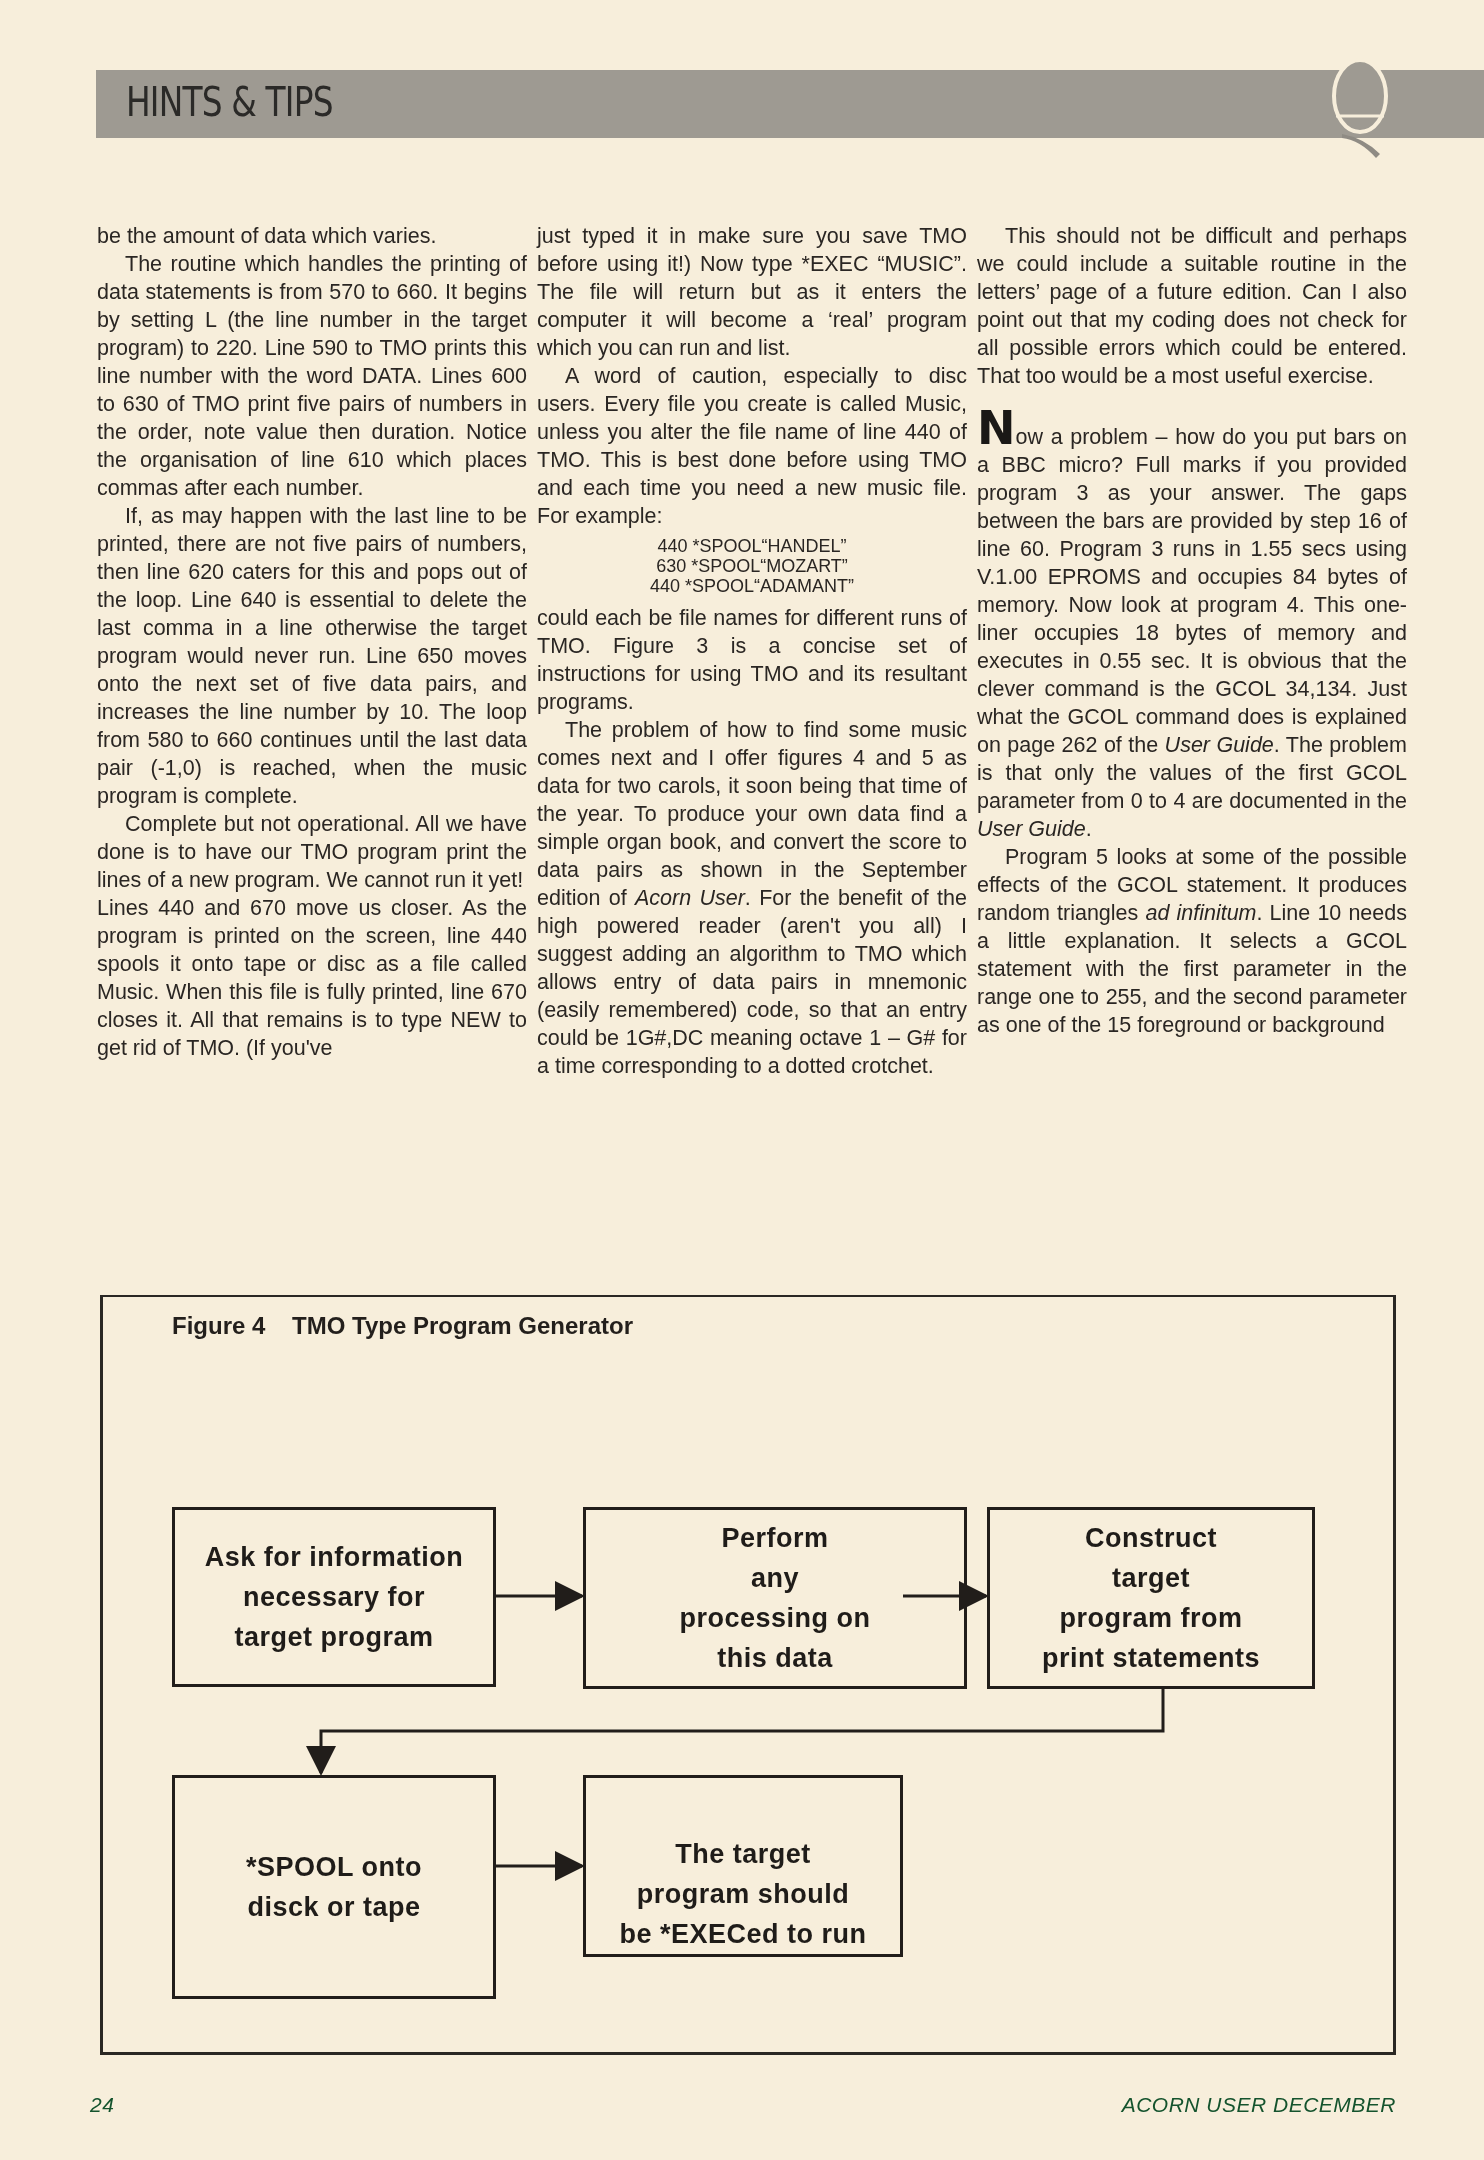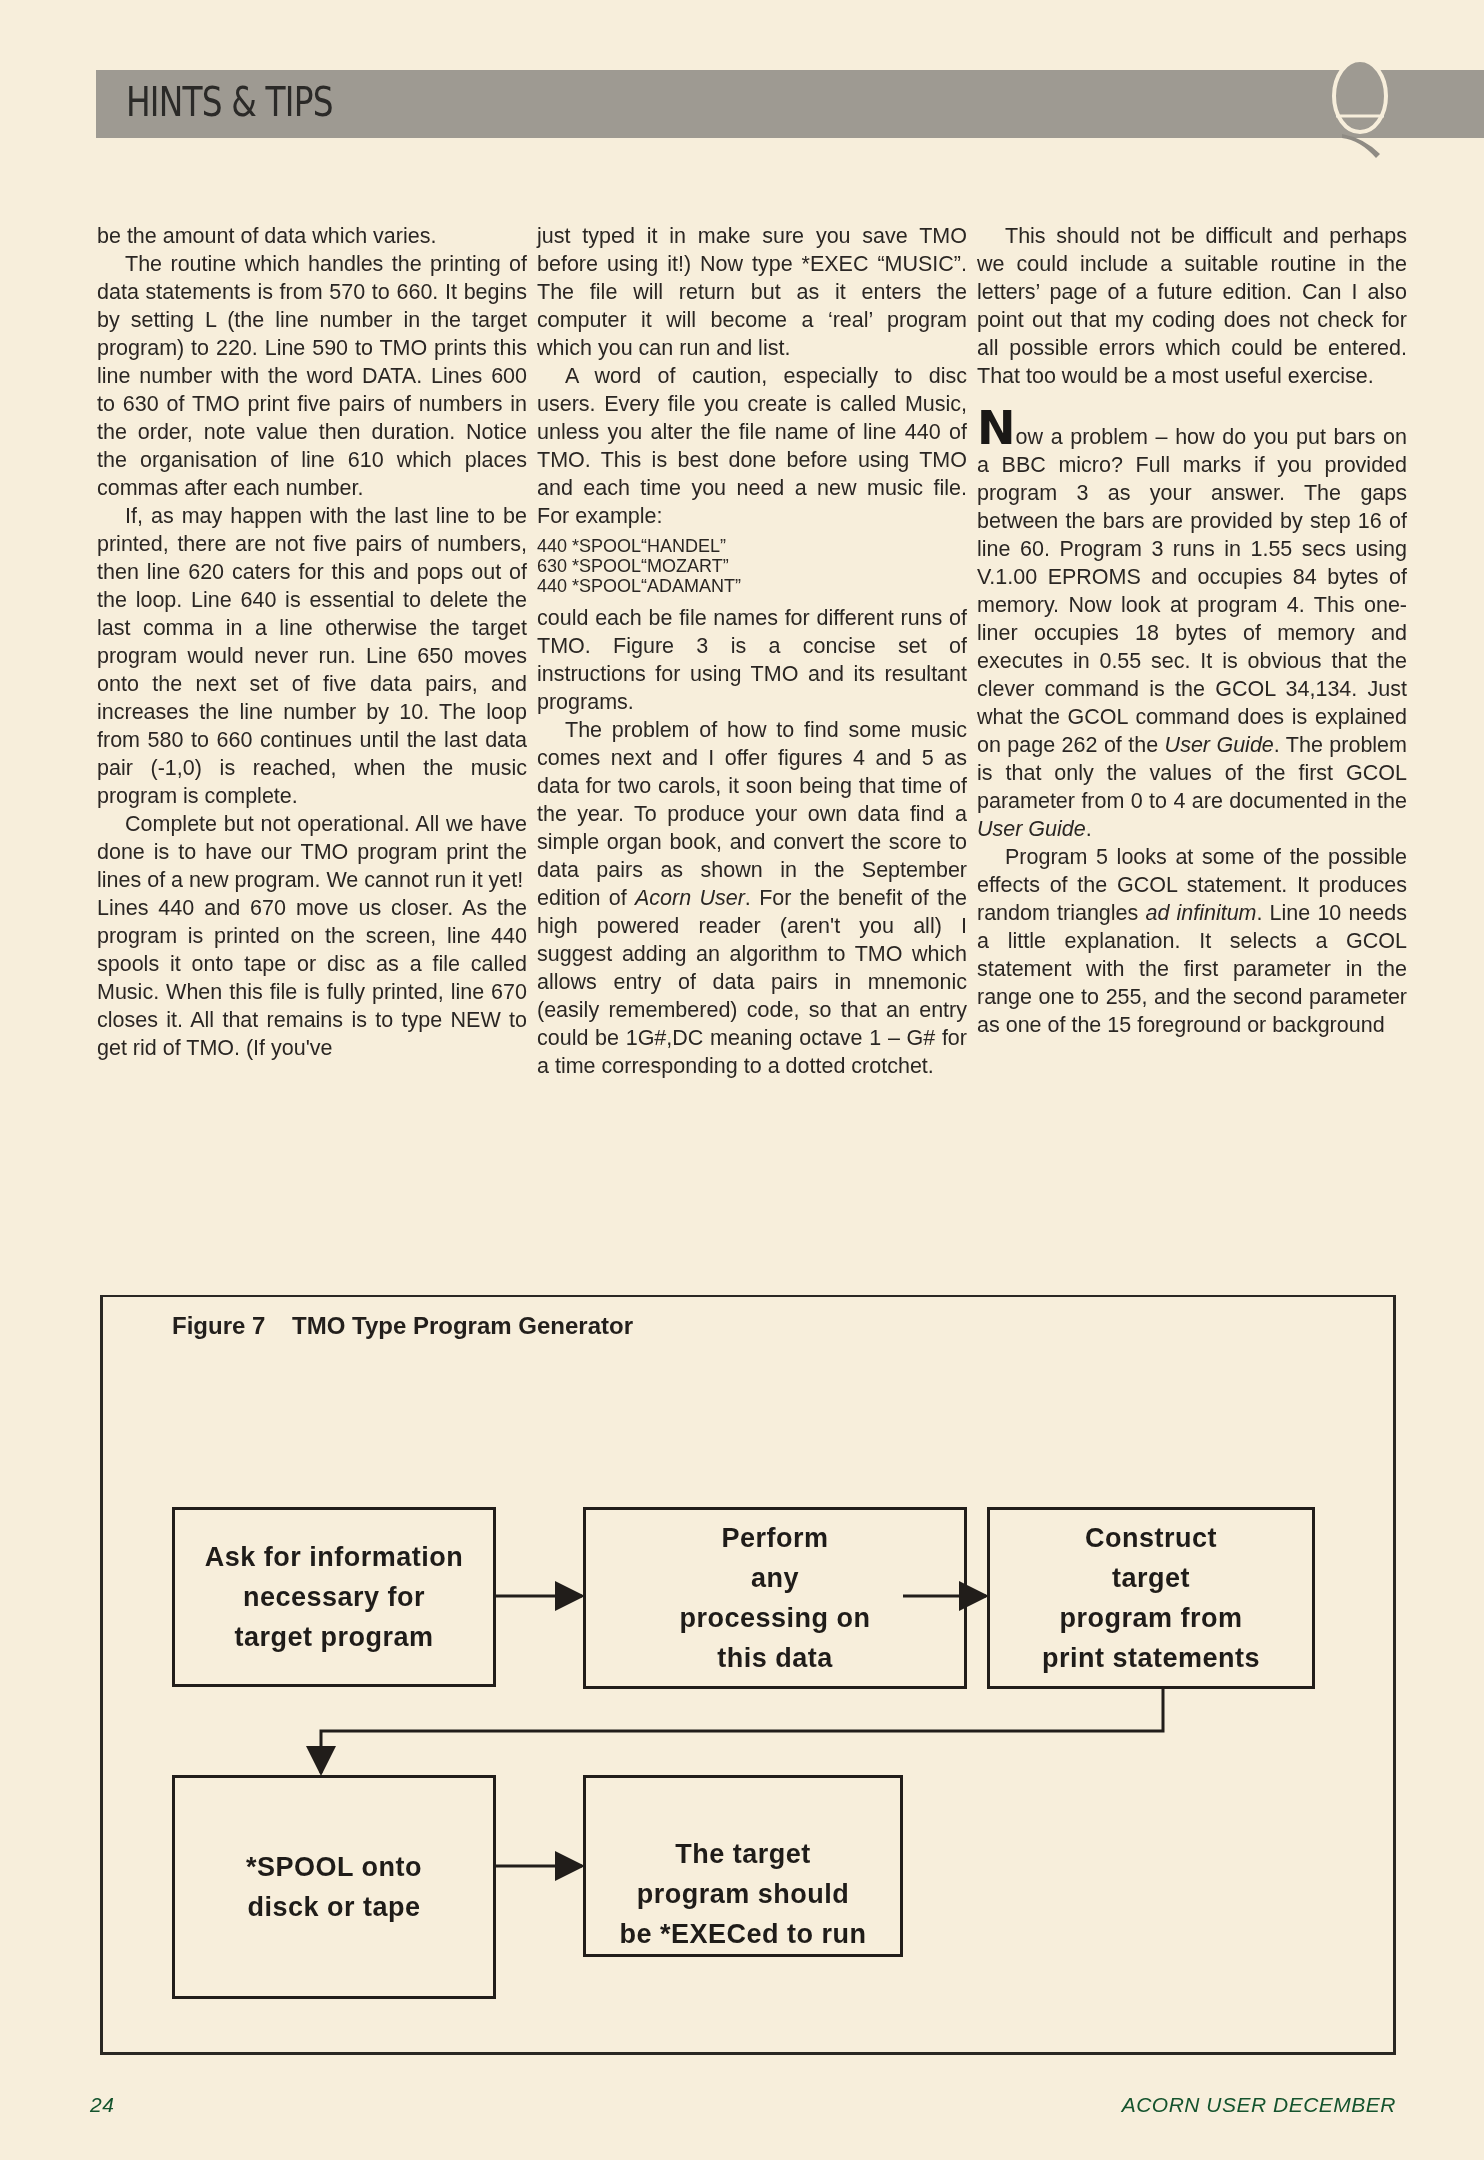--- a/index.html
+++ b/index.html
@@ -28,21 +28,21 @@
     position: absolute; top: 222px; width: 430px;
     font-size: 21.5px; line-height: 28px; text-align: justify;
     color: #2a2623;
   }
   .col1 { left: 97px; }
   .col2 { left: 537px; }
   .col3 { left: 977px; }
   .column p { margin: 0; }
   .indent { text-indent: 28px; }
   .code-line {
-    margin: 0 0 0 28px; font-size: 18px; line-height: 20px; text-align: left;
+    margin: 0 0 0 28px; font-size: 18px; line-height: 20px; text-align: center;
   }
   .code-block { margin: 6px 0 8px 0; }
   .dropcap {
     font-family: "DejaVu Sans", sans-serif; font-weight: bold;
     font-size: 46px; line-height: 28px; color: #1a1816;
   }
   .section-gap { margin-top: 24px !important; }
   em { font-style: italic; }
 
   .figure-box {
@@ -102,21 +102,21 @@
   <p class="indent"><span>The problem of how to find some music comes next and I offer figures 4 and 5 as data for two carols, it soon being that time of the year. To produce your own data find a simple organ book, and convert the score to data pairs as shown in the September edition of</span> <em>Acorn User</em><span>. For the benefit of the high powered reader (aren't you all) I suggest adding an algorithm to TMO which allows entry of data pairs in mnemonic (easily remembered) code, so that an entry could be 1G#,DC meaning octave 1 – G# for a time corresponding to a dotted crotchet.</span></p>
 </div>
 
 <div class="column col3">
   <p class="indent">This should not be difficult and perhaps we could include a suitable routine in the letters’ page of a future edition. Can I also point out that my coding does not check for all possible errors which could be entered. That too would be a most useful exercise.</p>
   <p class="section-gap"><span class="dropcap">N</span><span>ow a problem – how do you put bars on a BBC micro? Full marks if you provided program 3 as your answer. The gaps between the bars are provided by step 16 of line 60. Program 3 runs in 1.55 secs using V.1.00 EPROMS and occupies 84 bytes of memory. Now look at program 4. This one-liner occupies 18 bytes of memory and executes in 0.55 sec. It is obvious that the clever command is the GCOL 34,134. Just what the GCOL command does is explained on page 262 of the</span> <em>User Guide</em><span>. The problem is that only the values of the first GCOL parameter from 0 to 4 are documented in the</span> <em>User Guide</em><span>.</span></p>
   <p class="indent"><span>Program 5 looks at some of the possible effects of the GCOL statement. It produces random triangles</span> <em>ad infinitum</em><span>. Line 10 needs a little explanation. It selects a GCOL statement with the first parameter in the range one to 255, and the second parameter as one of the 15 foreground or background</span></p>
 </div>
 
 <div class="figure-box"></div>
-<div class="figure-caption">Figure 7    TMO Type Program Generator</div>
+<div class="figure-caption">Figure 4    TMO Type Program Generator</div>
 
 <div class="flow-box" style="left:172px; top:1507px; width:324px; height:180px;">
     <span>Ask for information
 necessary for
 target program</span>
   </div>
 <div class="flow-box" style="left:583px; top:1507px; width:384px; height:182px;">
     <span>Perform
 any
 processing on

